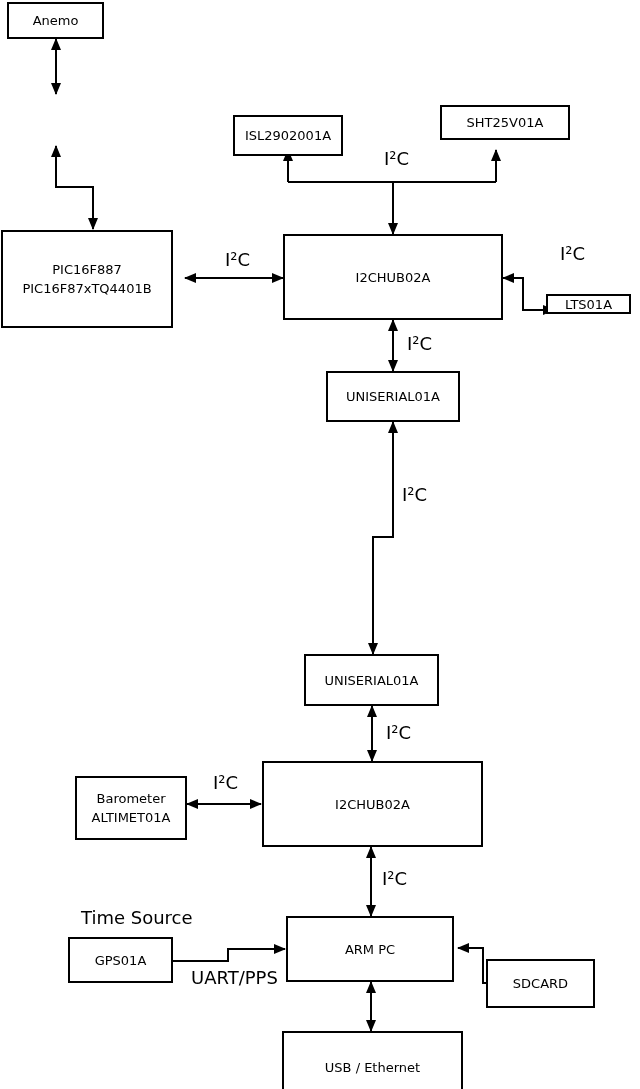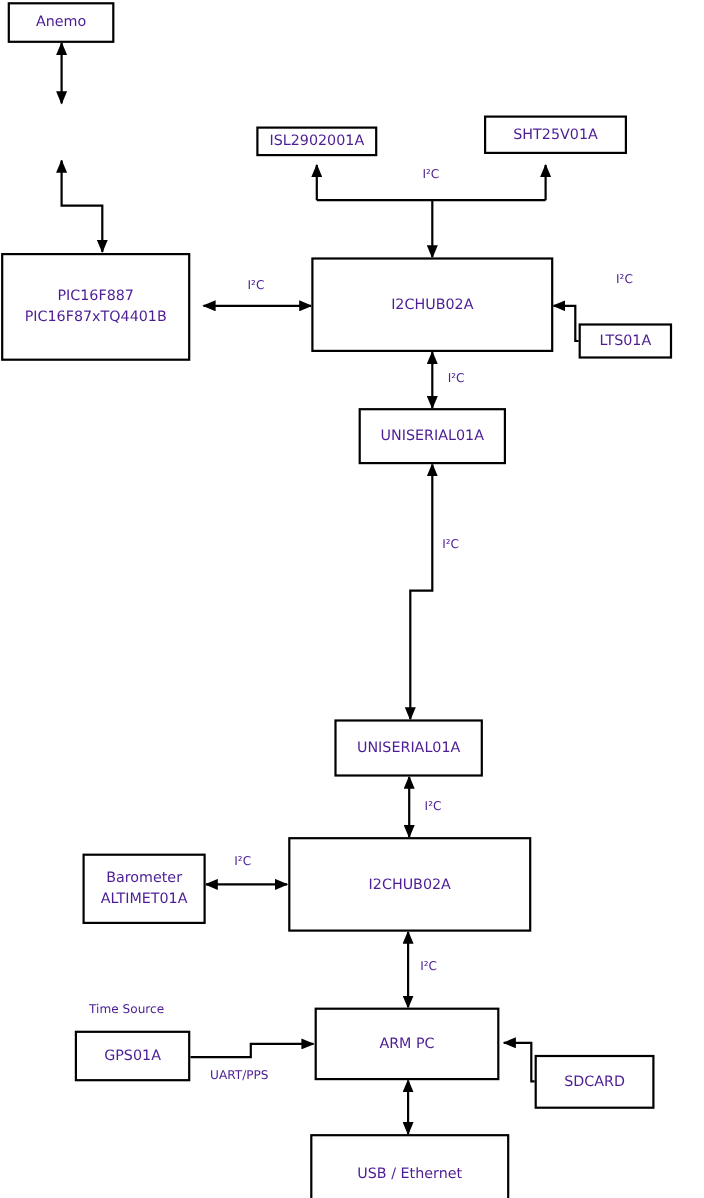--- a/index.html
+++ b/index.html
@@ -1,42 +1,42 @@
 <!DOCTYPE html>
 <html><head>
 <meta charset="utf-8">
 <style>
   html,body{margin:0;padding:0;background:#ffffff;}
   #canvas{
     position:relative;
     width:640px;height:1089px;
     background:#ffffff;
     font-family:"DejaVu Sans",sans-serif;
-    color:#4c1d95;
+    color:#000000;
     overflow:hidden;
   }
   #edges{position:absolute;left:0;top:0;width:640px;height:1089px;}
   .node{
     position:absolute;
     box-sizing:border-box;
     background:#ffffff;
     border:2px solid #000000;
     display:flex;
     flex-direction:column;
     align-items:center;
     justify-content:center;
     text-align:center;
     font-size:13px;
     line-height:19px;
     white-space:nowrap;
   }
   .node.thick{border-width:2.5px;}
   .edge-label{
     position:absolute;
-    font-size:11px;
+    font-size:18px;
     line-height:15px;
     white-space:nowrap;
   }
 </style>
 </head>
 <body>
 
 <div id="canvas">
 
   <svg id="edges" width="640" height="1089" viewBox="0 0 640 1089" fill="none" stroke="#000000" stroke-width="2">
@@ -66,33 +66,33 @@
   <div class="node thick" style="left:7px;top:2px;width:97px;height:37px">
     <span>Anemo</span>
   </div>
 
 
   <div class="node thick" style="left:1px;top:230px;width:172px;height:98px">
     <span>PIC16F887</span>
     <span>PIC16F87xTQ4401B</span>
   </div>
 
-  <div class="node" style="left:233px;top:115px;width:110px;height:27px">
+  <div class="node" style="left:233px;top:115px;width:110px;height:41px">
     <span>ISL2902001A</span>
   </div>
 
   <div class="node" style="left:440px;top:105px;width:130px;height:35px">
     <span>SHT25V01A</span>
   </div>
 
   <div class="node thick" style="left:283px;top:234px;width:220px;height:86px">
     <span>I2CHUB02A</span>
   </div>
 
-  <div class="node" style="left:526px;top:294px;width:85px;height:32px">
+  <div class="node" style="left:546px;top:294px;width:85px;height:20px">
     <span>LTS01A</span>
   </div>
 
   <div class="node" style="left:326px;top:371px;width:134px;height:51px">
     <span>UNISERIAL01A</span>
   </div>
 
   <div class="node" style="left:304px;top:654px;width:135px;height:52px">
     <span>UNISERIAL01A</span>
   </div>

